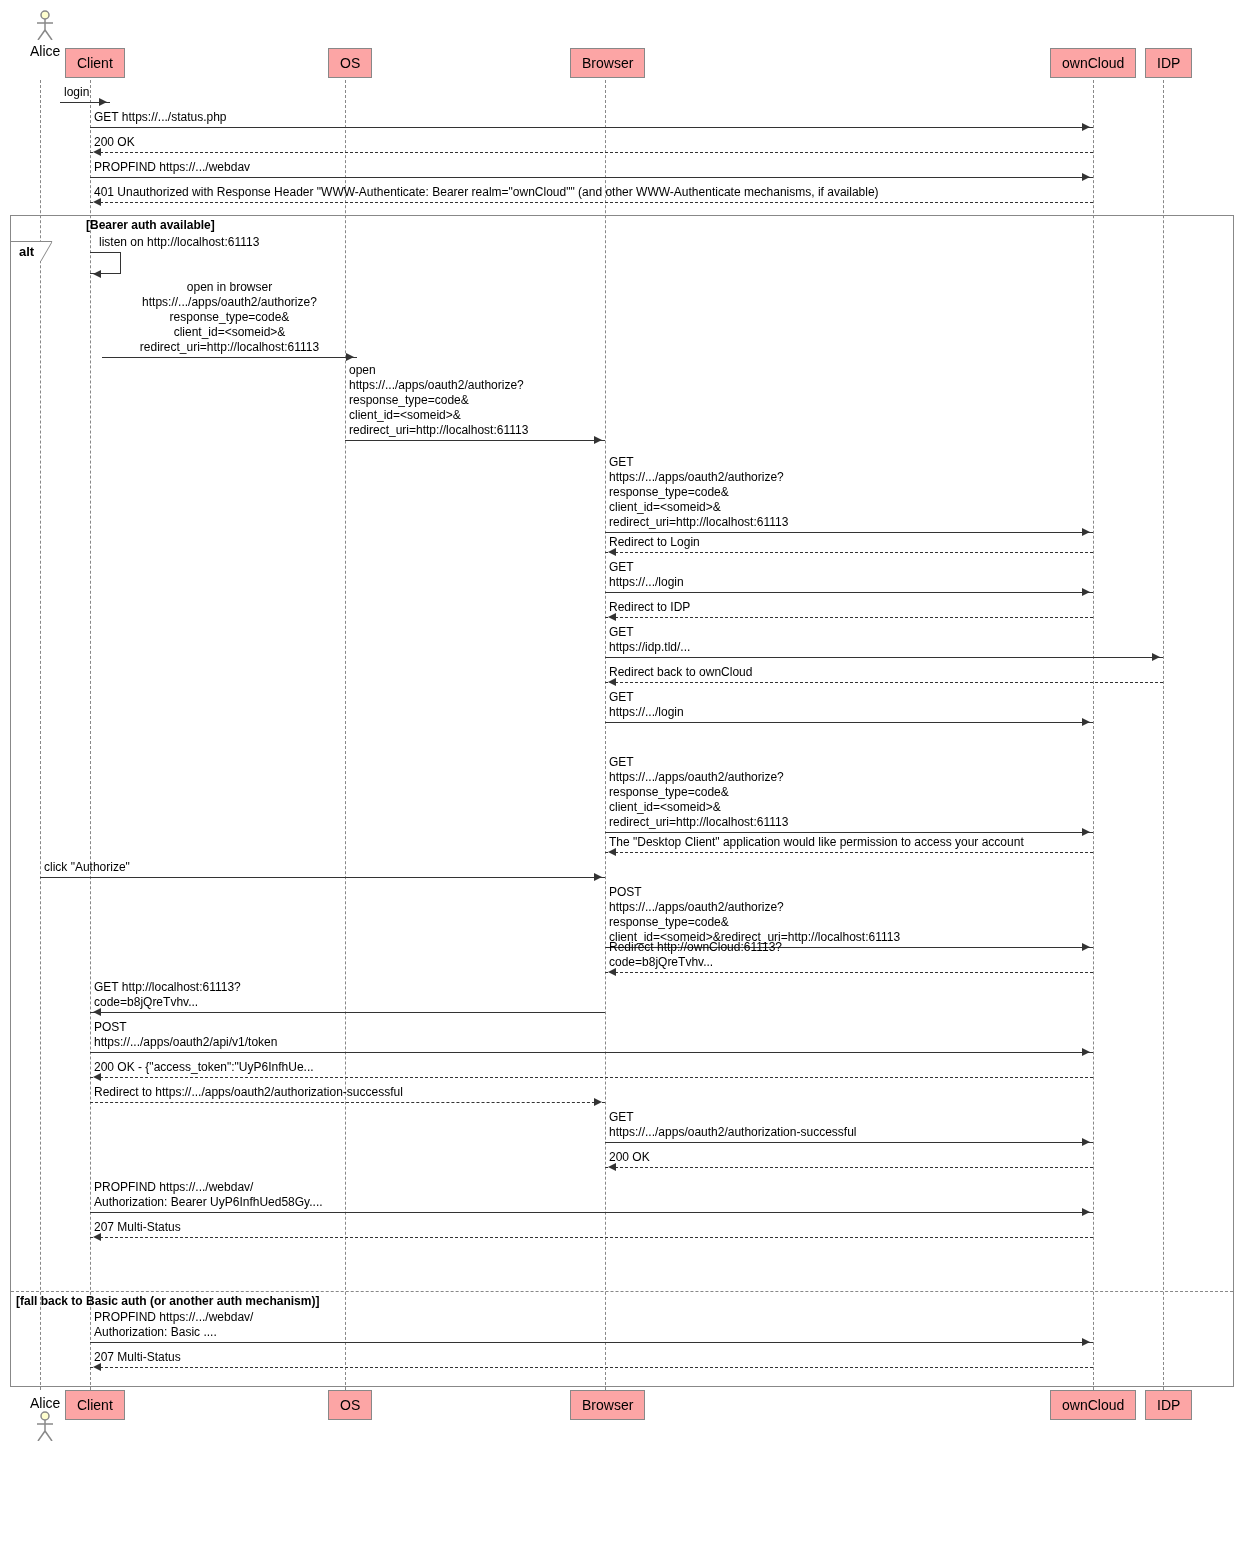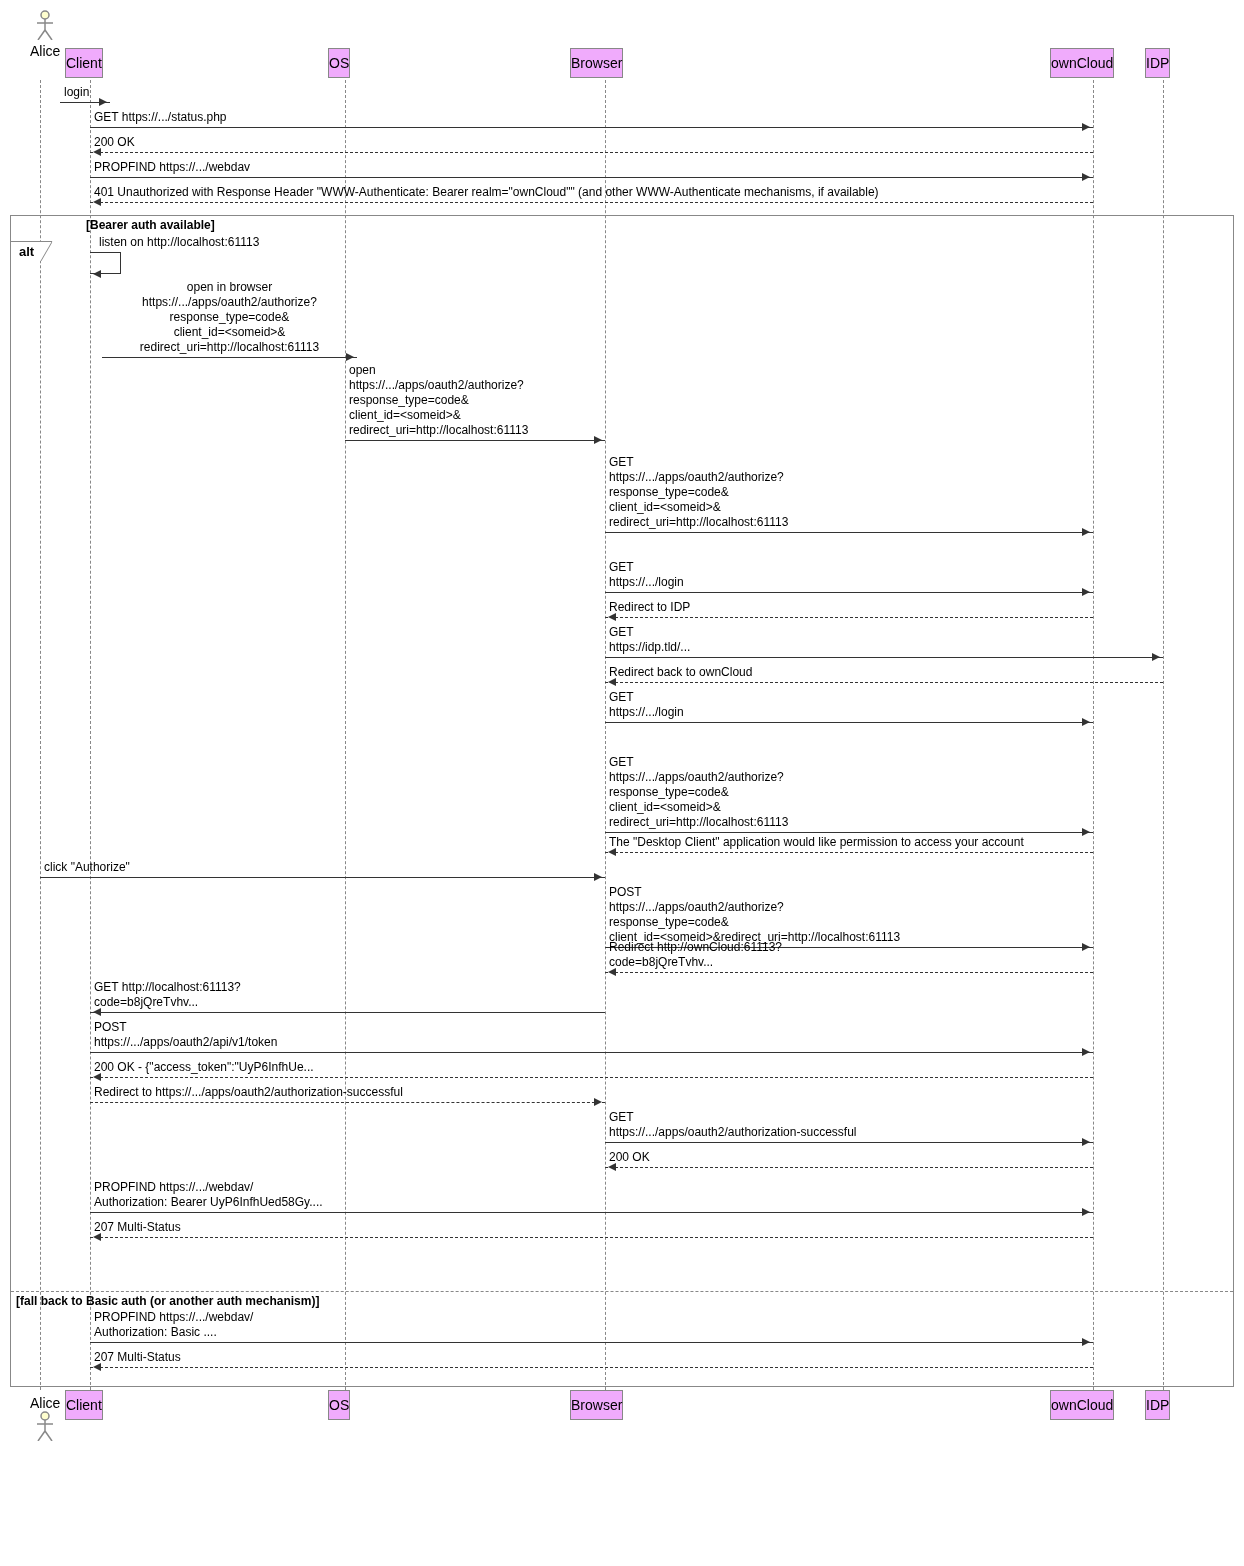--- a/index.html
+++ b/index.html
@@ -24,22 +24,22 @@
     text-align: center;
   }
   .stick {
     width: 20px;
     height: 30px;
     margin: 0 auto;
   }
   .pbox {
     position: absolute;
     border: 1.5px solid #888;
-    background: #f0abfc;
-    padding: 6px 0;
+    background: #fca5a5;
+    padding: 6px 11px;
     font-size: 14px;
     text-align: left;
     top: 20px;
   }
   .lifelines {
     position: relative;
   }
   .lifeline {
     position: absolute;
     top: 0;
@@ -222,20 +222,24 @@
 
     <div class="msg" style="left:595px;top:375px;width:488px;">
       <div class="msg-label">GET
 https://.../apps/oauth2/authorize?
 response_type=code&amp;
 client_id=&lt;someid&gt;&amp;
 redirect_uri=http://localhost:61113</div>
       <div class="arrow-line"></div>
     </div>
 
+    <div class="msg" style="left:595px;top:455px;width:488px;">
+      <div class="msg-label">Redirect to Login</div>
+      <div class="arrow-line dashed left"></div>
+    </div>
 
     <div class="msg" style="left:595px;top:480px;width:488px;">
       <div class="msg-label">GET
 https://.../login</div>
       <div class="arrow-line"></div>
     </div>
 
     <div class="msg" style="left:595px;top:520px;width:488px;">
       <div class="msg-label">Redirect to IDP</div>
       <div class="arrow-line dashed left"></div>

